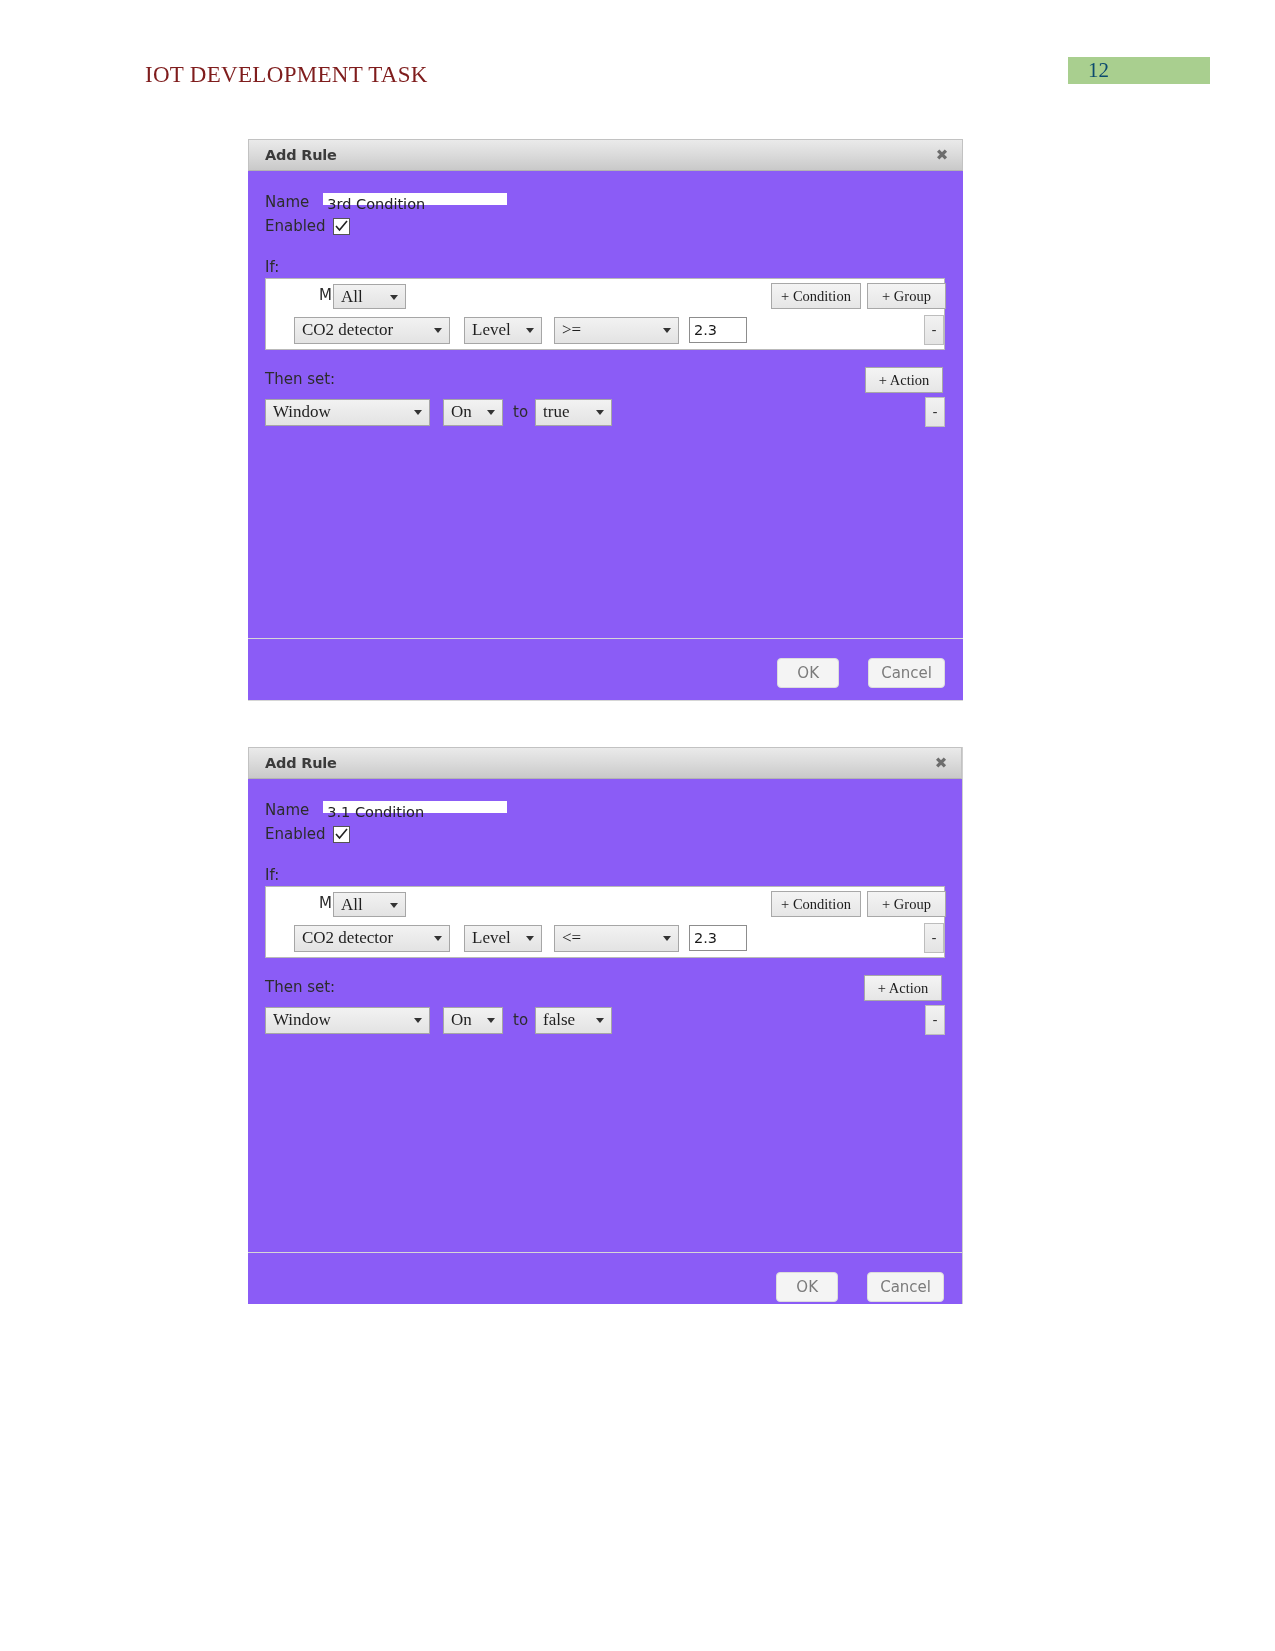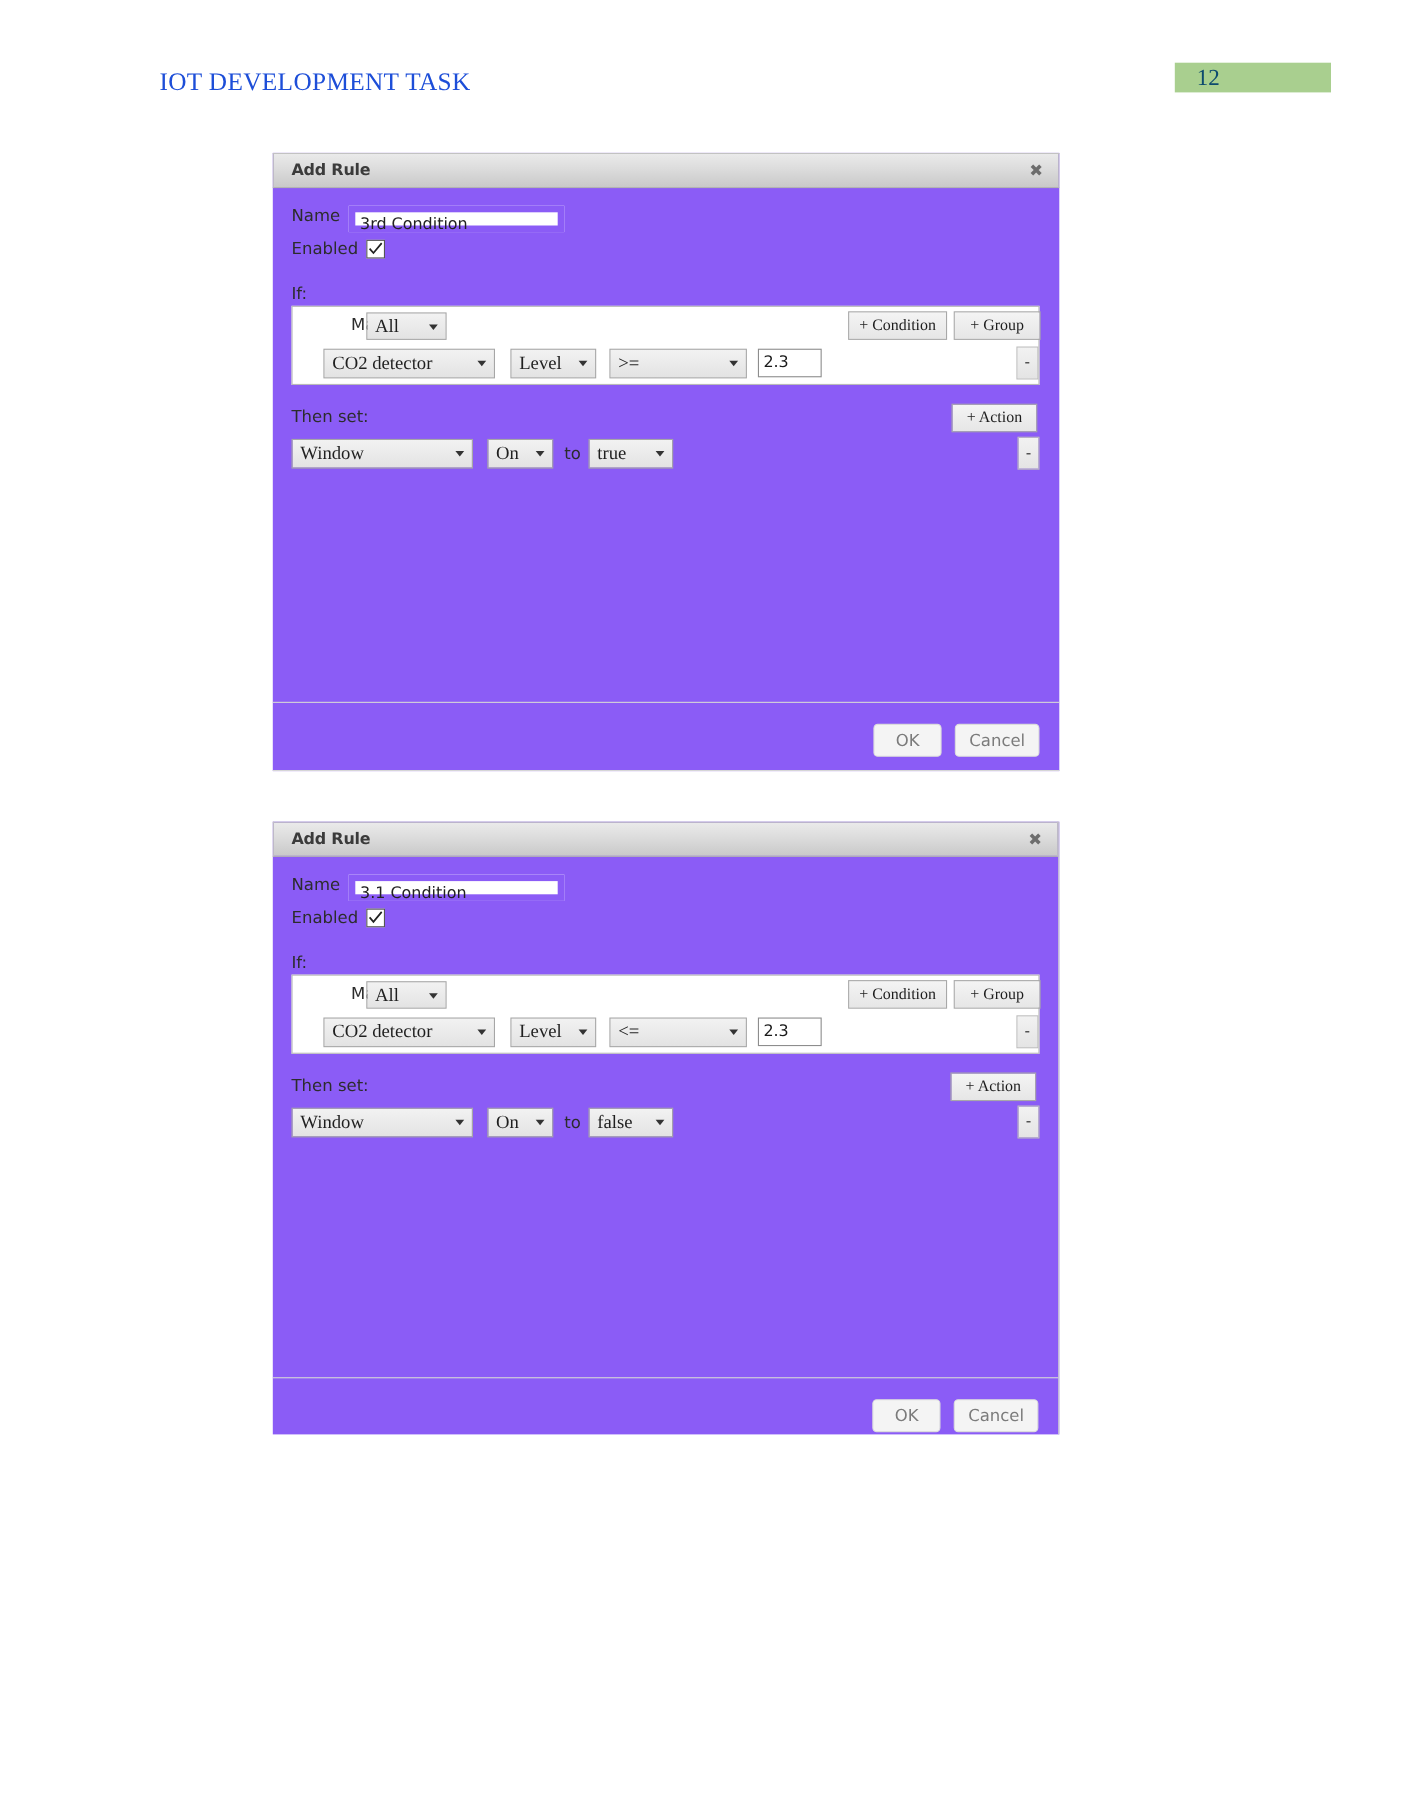--- a/index.html
+++ b/index.html
@@ -15,21 +15,21 @@
     overflow: hidden;
   }
 
   
   .doc-header {
     position: absolute;
     top: 62px;
     left: 145px;
     font-family: "Liberation Serif", "DejaVu Serif", serif;
     font-size: 23px;
-    color: #1d4ed8;
+    color: #7f1d1d;
     letter-spacing: 0.3px;
     white-space: nowrap;
   }
   .page-badge {
     position: absolute;
     top: 57px;
     left: 1068px;
     width: 142px;
     height: 27px;
     background: #a9cf8f;
@@ -94,21 +94,21 @@
     font-size: 15px;
     color: #2c2c2c;
   }
 
   
   .row-name {
     position: absolute;
     left: 17px;
     top: 16px;
     display: flex;
-    align-items: flex-start;
+    align-items: flex-end;
     gap: 8px;
   }
   .name-input {
     width: 196px;
     height: 24px;
     border: 6px solid #8b5cf6;
     background: #ffffff;
     font-family: "DejaVu Sans", sans-serif;
     font-size: 14.5px;
     color: #222222;
@@ -250,21 +250,21 @@
   .act-minus{ position: absolute; right: 0px;  top: -2px; width: 20px; height: 30px; }
 
   
   .hr-line {
     position: absolute;
     left: 0;
     width: 100%;
     border-top: 1px solid #d6d6d6;
     height: 0;
   }
-  .footer-btns { position: absolute; right: 18px; display: flex; gap: 12px; }
+  .footer-btns { position: absolute; right: 18px; display: flex; gap: 29px; }
   .btn-pill {
     min-width: 62px;
     height: 30px;
     background: #f4f4f4;
     border: 1px solid #dcdcdc;
     border-radius: 4px;
     font-family: "DejaVu Sans", sans-serif;
     font-size: 15px;
     color: #7b7b7b;
     line-height: 28px;

